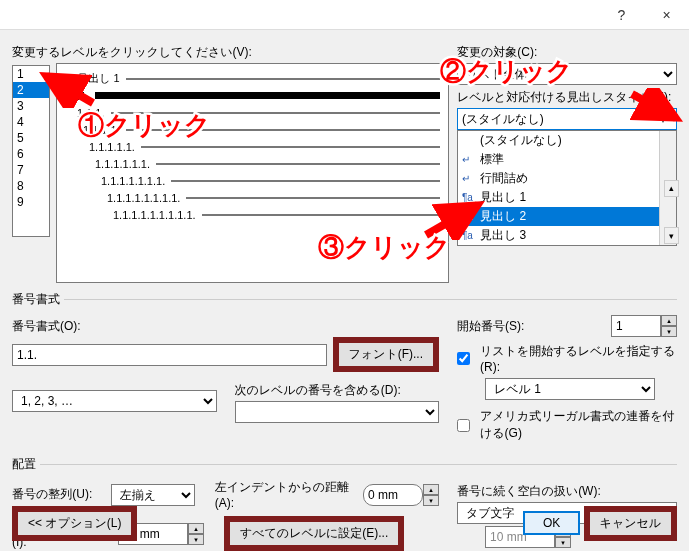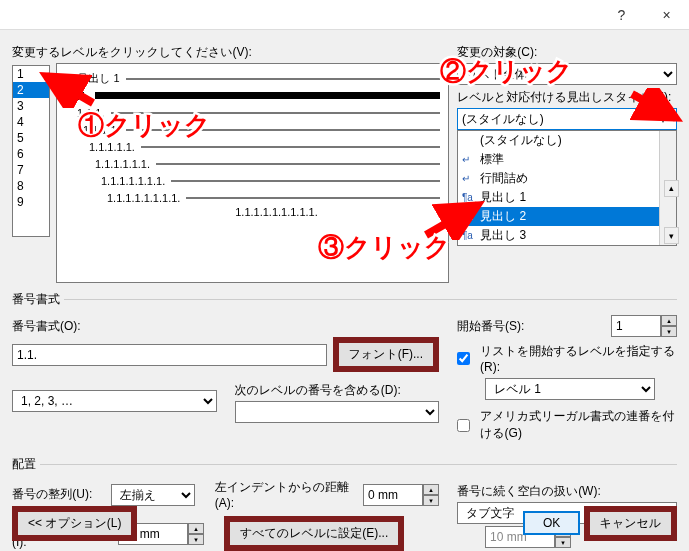--- a/index.html
+++ b/index.html
@@ -219,21 +219,21 @@
               <div class="pv-line"></div>
             </div>
           <div class="pv-row" style="padding-left:36px;">
               <span>1.1.1.1.1.1.1.</span>
               <div class="pv-line"></div>
             </div>
           <div class="pv-row" style="padding-left:42px;">
               <span>1.1.1.1.1.1.1.1.</span>
               <div class="pv-line"></div>
             </div>
-          <div class="pv-row" style="padding-left:48px;flex-direction:column;">
+          <div class="pv-row" style="padding-left:48px;">
               <span>1.1.1.1.1.1.1.1.1.</span>
               <div class="pv-line"></div>
             </div>
         </div>
       </div>
     </div>
     <div class="right-col">
       <span class="label">変更の対象(C):</span>
       <select style="width:100%;">
         <option>リスト全体</option>
@@ -328,21 +328,21 @@
 
   <fieldset>
     <legend>配置</legend>
     <div style="display:flex; gap:18px;">
       <div style="flex:1;">
         <div class="row" style="margin-bottom:6px;">
           <span style="width:100px;">番号の整列(U):</span>
           <select style="width:90px;"><option>左揃え</option></select>
           <span style="margin-left:14px;">左インデントからの距離(A):</span>
           <div class="spinner">
-            <input type="text" style="width: 60px;" value="0 mm">
+            <input type="text" style="width: 60px; border-radius: 10px;" value="0 mm">
             <div class="spin-btns">
                 <span>▴</span>
                 <span>▾</span>
               </div>
           </div>
         </div>
         <div class="row">
           <span style="width:100px;">インデント位置(I):</span>
           <div class="spinner">
             <input type="text" style="width: 70px;" value="10 mm">

